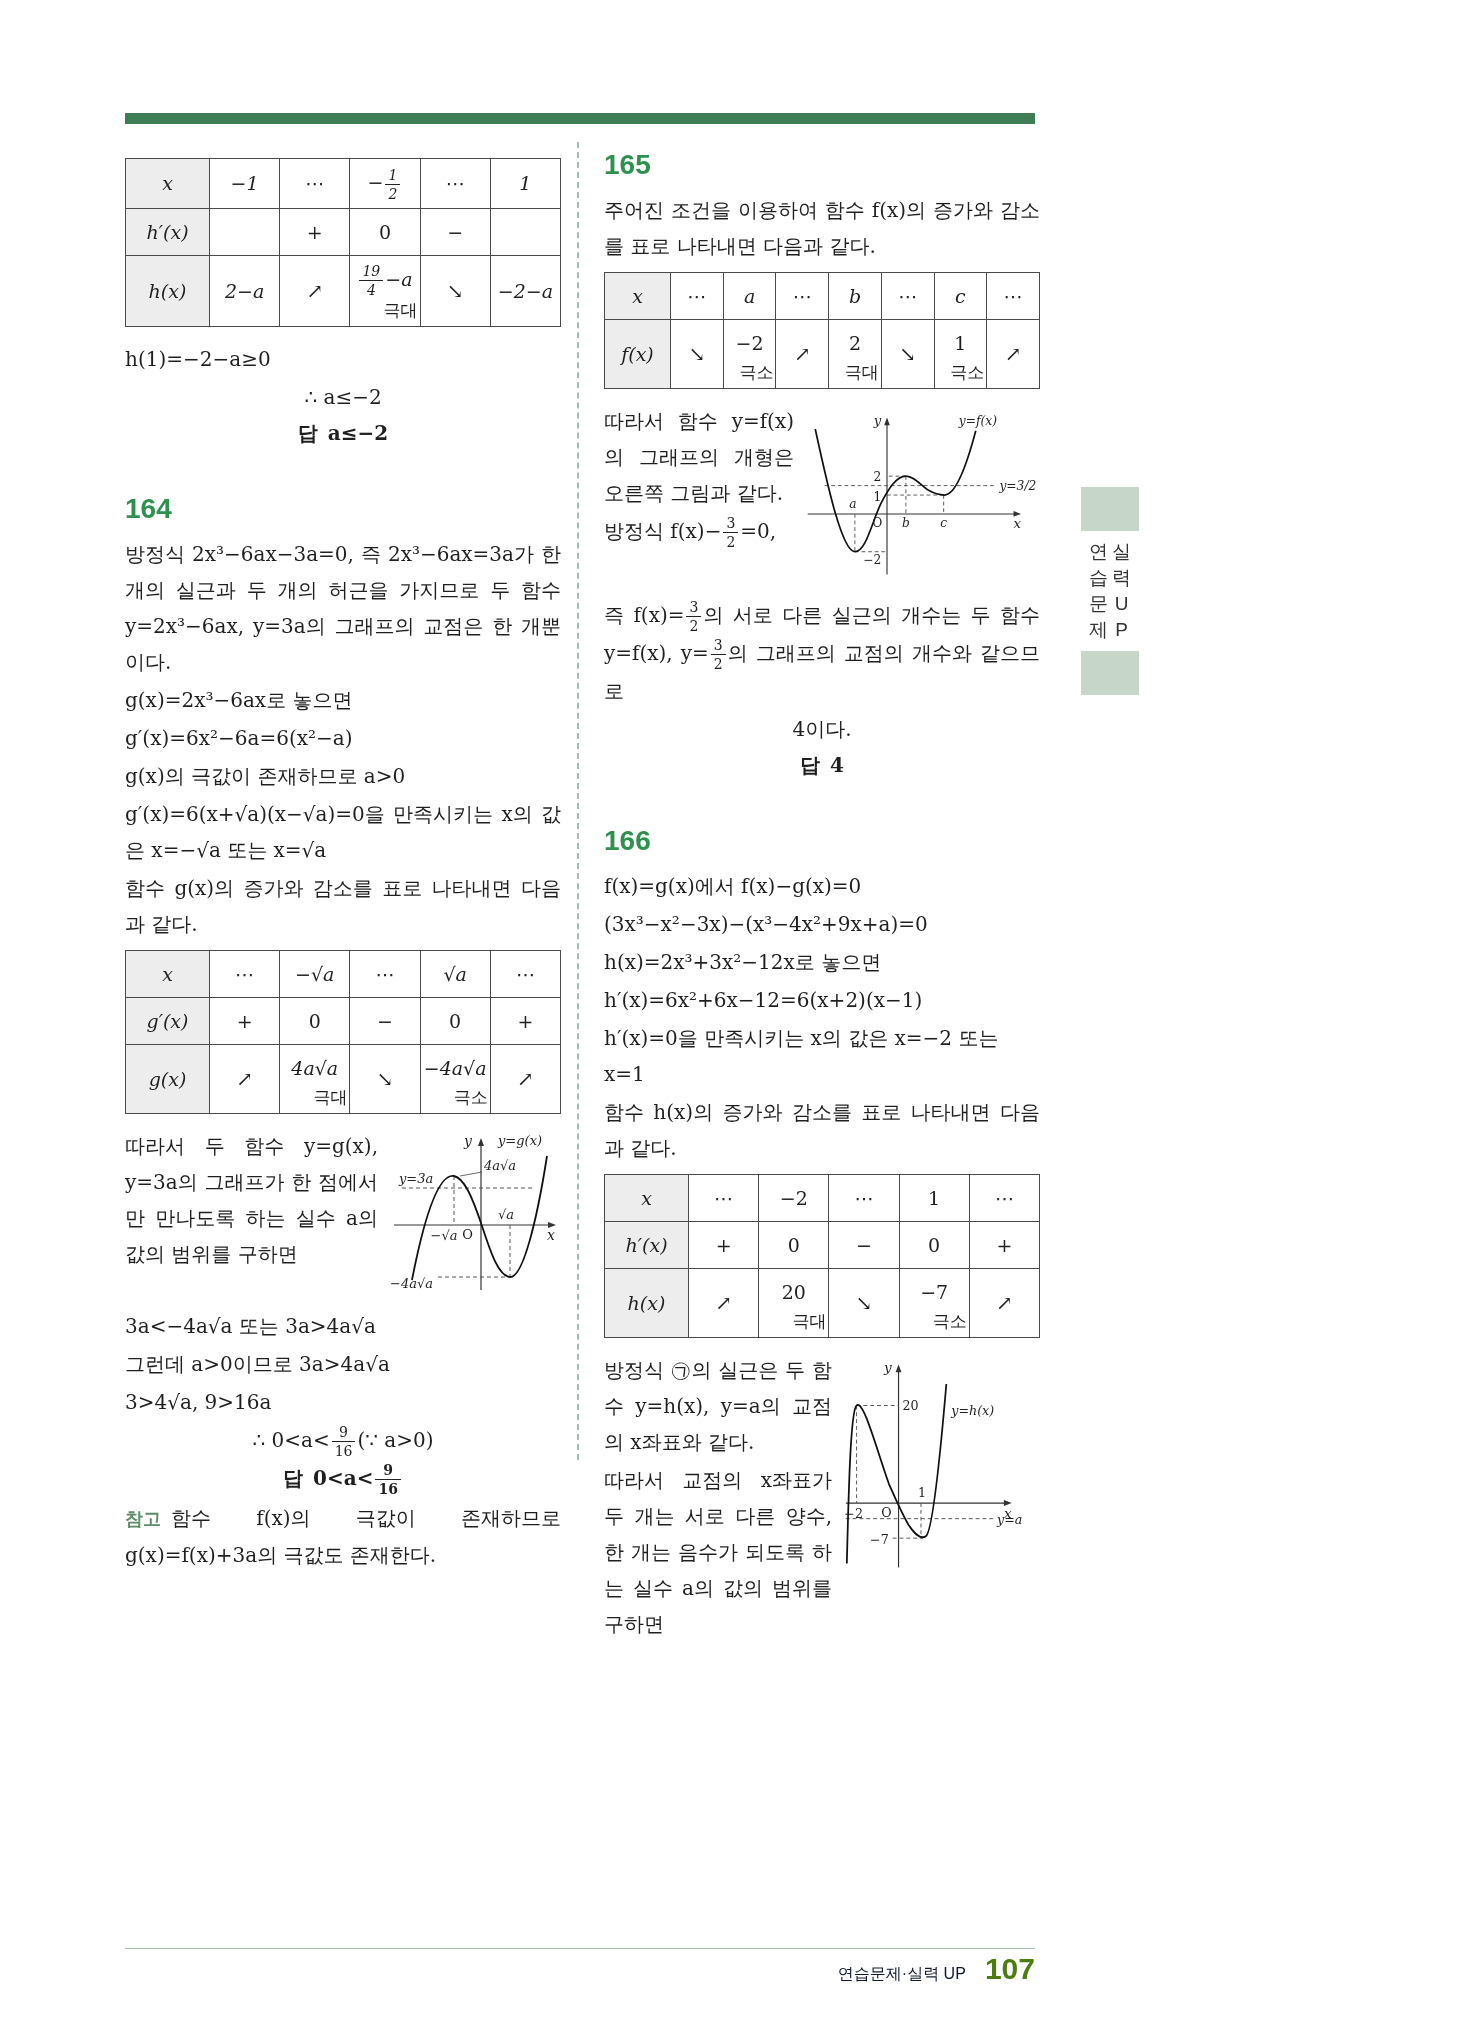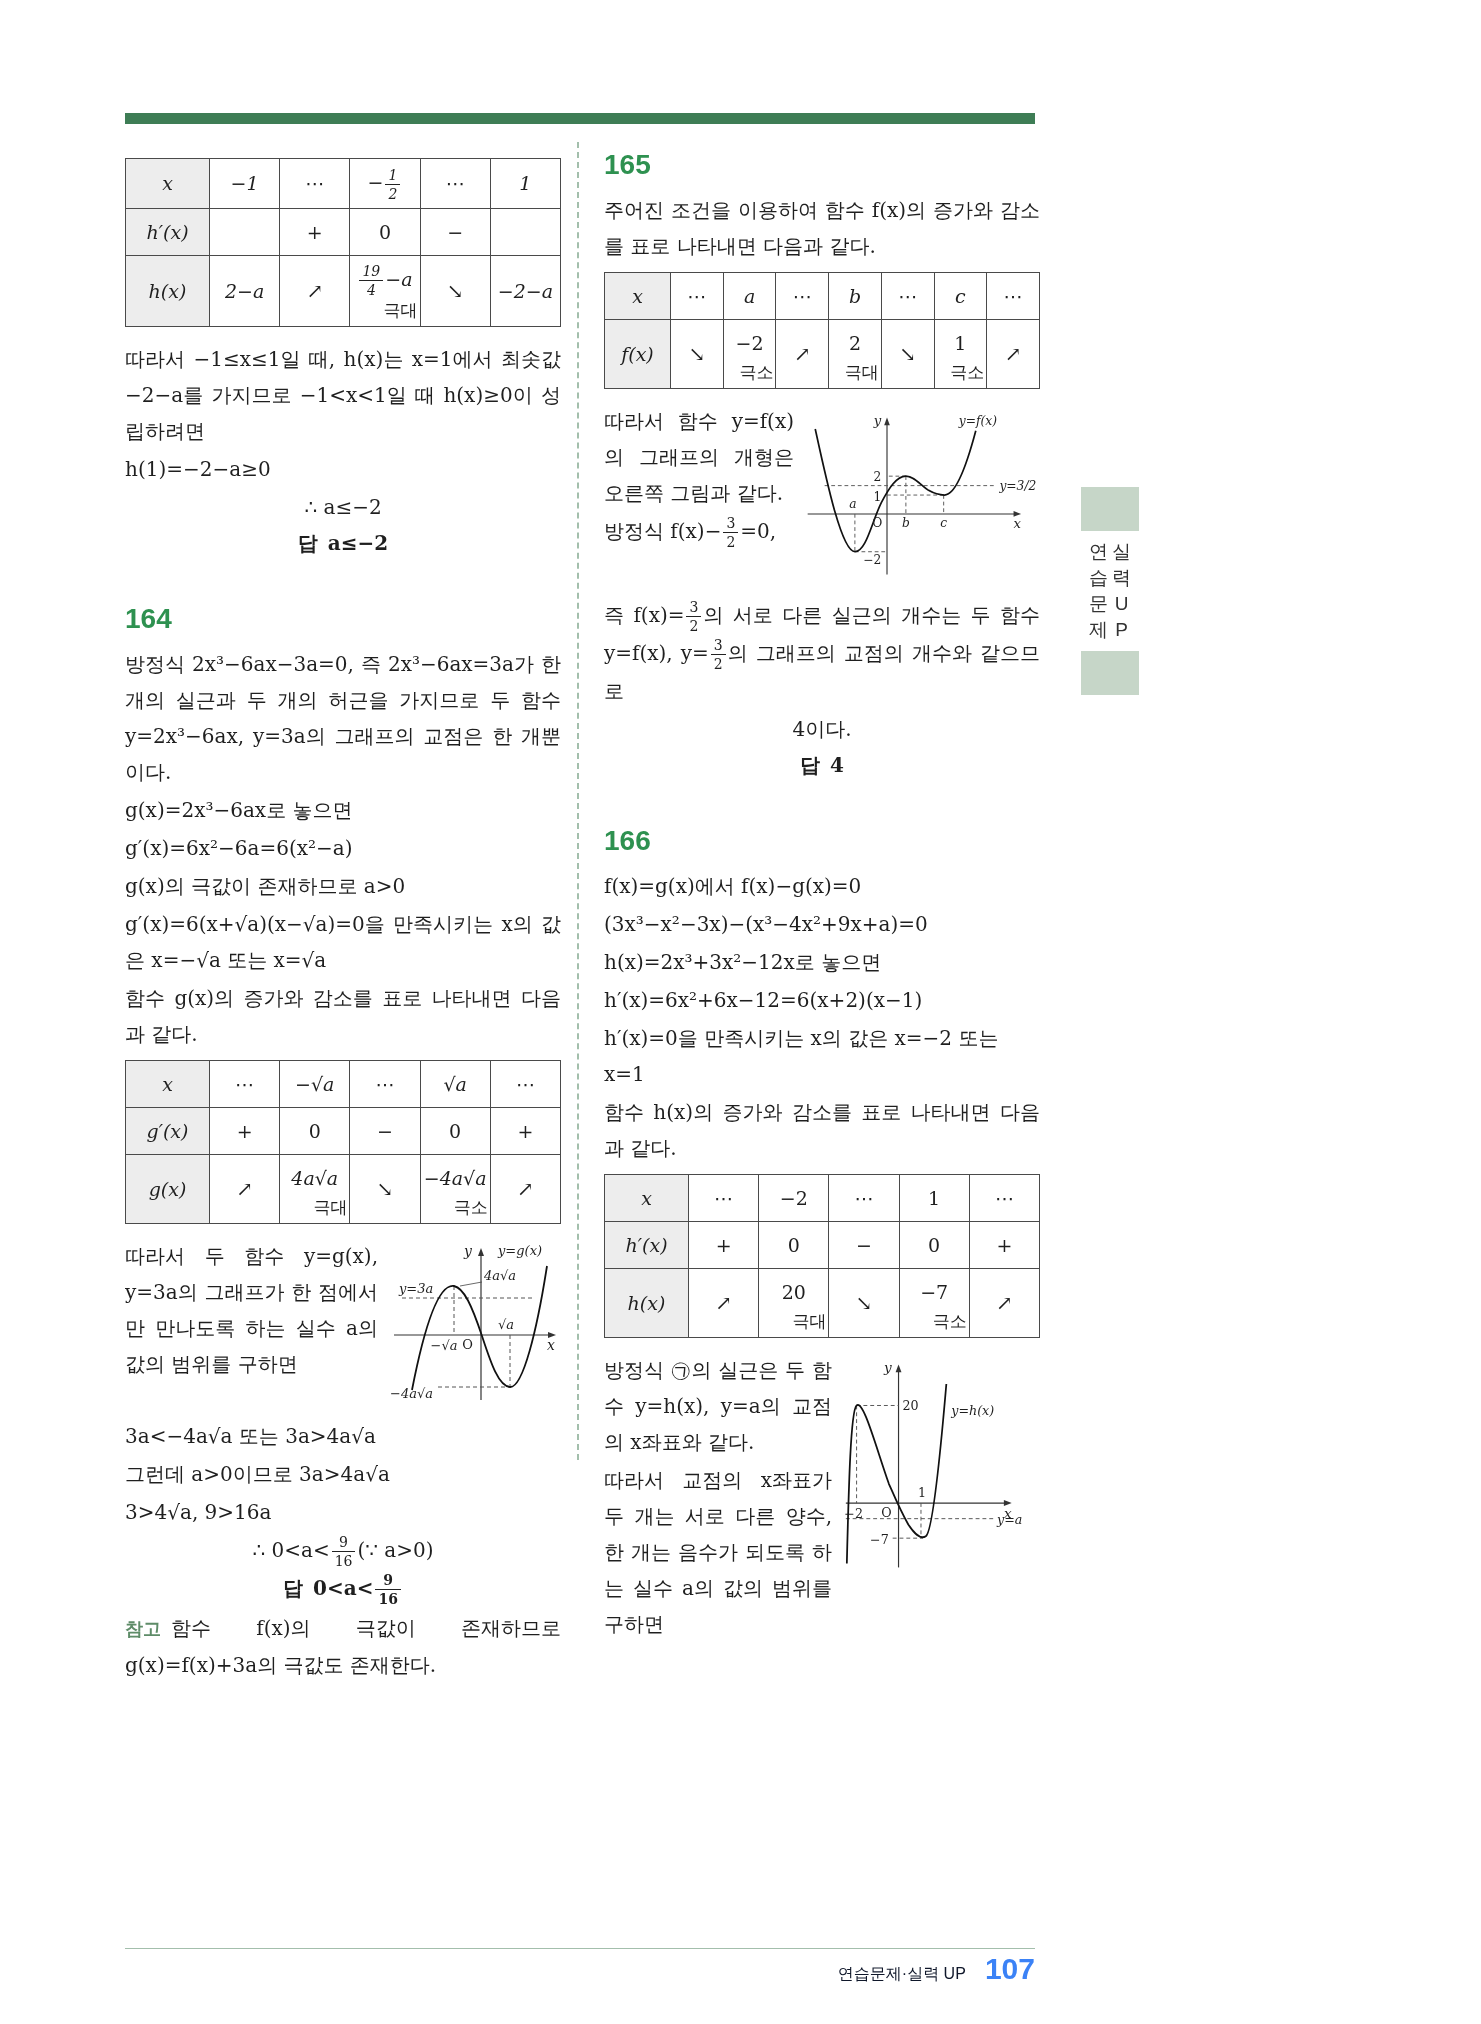--- a/index.html
+++ b/index.html
@@ -33,21 +33,21 @@
   .graphblock svg { float:right; margin:2px 0 4px 8px; }
   .note-label { color:var(--note-green,#5e8c68); font-weight:700; font-family:"Liberation Sans",sans-serif;
                 font-size:18px; margin-right:10px; }
   .sidetab { position:absolute; left:1081px; top:487px; width:58px; text-align:center; }
   .sidetab .box { width:58px; height:44px; background:var(--tab-bg,#c6d6c8); }
   .sidetab .chars { display:flex; justify-content:center; gap:4px; padding:8px 0; font-size:19px; line-height:26px;
                     white-space:pre-line; font-family:"Liberation Sans",sans-serif; color:#333; }
   .footrule { position:absolute; left:125px; top:1948px; width:910px; height:1px; background:var(--dash-green,#a3bfac); }
   .footer { position:absolute; left:125px; top:1952px; width:910px; text-align:right; }
   .footer .flabel { font-size:16px; color:#0f172a; margin-right:14px; font-family:"Liberation Sans",sans-serif; }
-  .footer .fpage { font-size:30px; font-weight:700; color:#3b82f6; font-family:"Liberation Sans",sans-serif; }
+  .footer .fpage { font-size:30px; font-weight:700; color:#4d7c0f; font-family:"Liberation Sans",sans-serif; }
   svg text { font-family:"DejaVu Serif",serif; font-size:14px; fill:#1f1f1f; }
   svg .it { font-style:italic; }
   svg .sm { font-size:13px; }
   .dashln { stroke:#555; stroke-width:1; stroke-dasharray:4 3; fill:none; }
   .axis { stroke:#333; stroke-width:1.2; fill:none; }
   .curve { stroke:#111; stroke-width:1.8; fill:none; }
 </style>
 </head>
 <body>
 
@@ -88,21 +88,20 @@
                   <span class="fd">4</span>
                 </span><span>−a</span></div>
             <div class="kr">극대</div>
           </td>
           <td class="arrowc">↘</td>
           <td class="math">−2−a</td>
         </tr>
       </tbody>
     </table>
 
-    <p class="t">따라서 −1≤x≤1일 때, h(x)는 x=1에서 최솟값 −2−a를 가지므로 −1&lt;x&lt;1일 때 h(x)≥0이 성립하려면</p>
     <div class="line">h(1)=−2−a≥0</div>
     <div class="ansline">
       <span>∴ a≤−2</span>
       <span class="ans"><span class="anslab">답</span><span>a≤−2</span></span>
     </div>
 
     <div class="pnum">164</div>
     <p class="t">방정식 2x³−6ax−3a=0, 즉 2x³−6ax=3a가 한 개의 실근과 두 개의 허근을 가지므로 두 함수 y=2x³−6ax, y=3a의 그래프의 교점은 한 개뿐이다.</p>
     <div class="line">g(x)=2x³−6ax로 놓으면</div>
     <div class="line">g′(x)=6x²−6a=6(x²−a)</div>

